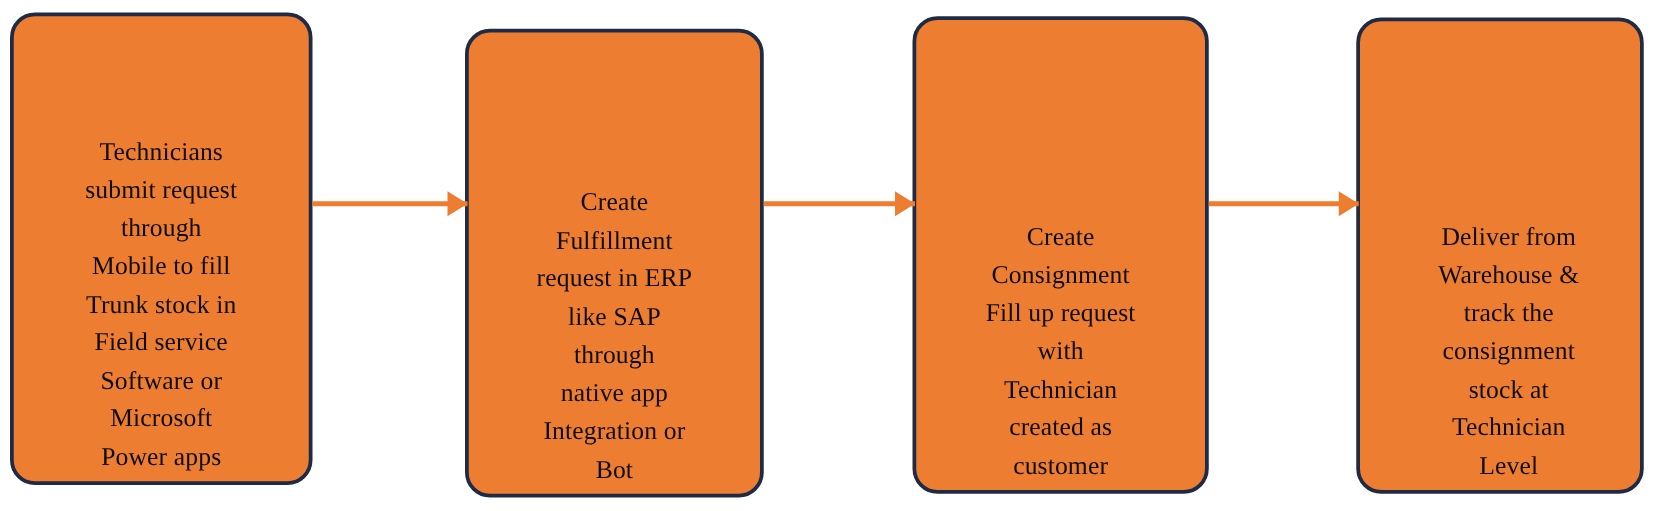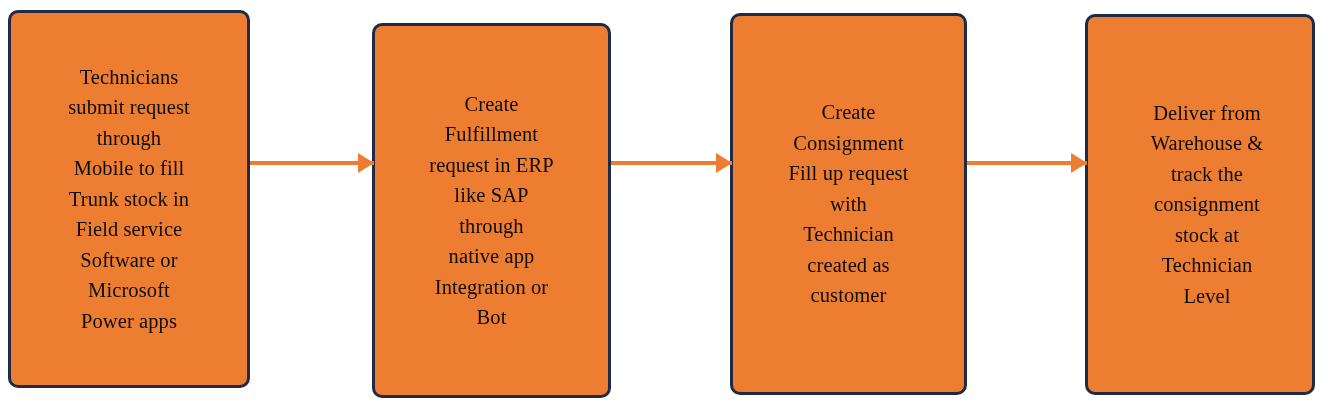--- a/index.html
+++ b/index.html
@@ -16,23 +16,23 @@
     width: 1328px;
     height: 409px;
     background: #ffffff;
     overflow: hidden;
   }
   .flow-box {
     position: absolute;
     box-sizing: border-box;
     background: #ED7D31;
     border: 3px solid #1F2A44;
-    border-radius: 10px;
+    border-radius: 20px;
     display: flex;
-    align-items: center;
+    align-items: flex-end;
     justify-content: center;
     padding: 4px 8px;
   }
   .flow-box-label {
     color: #0d0d0d;
     font-family: "Liberation Serif", "DejaVu Serif", serif;
     font-size: 20.5px;
     line-height: 30.5px;
     text-align: center;
     white-space: pre-line;

